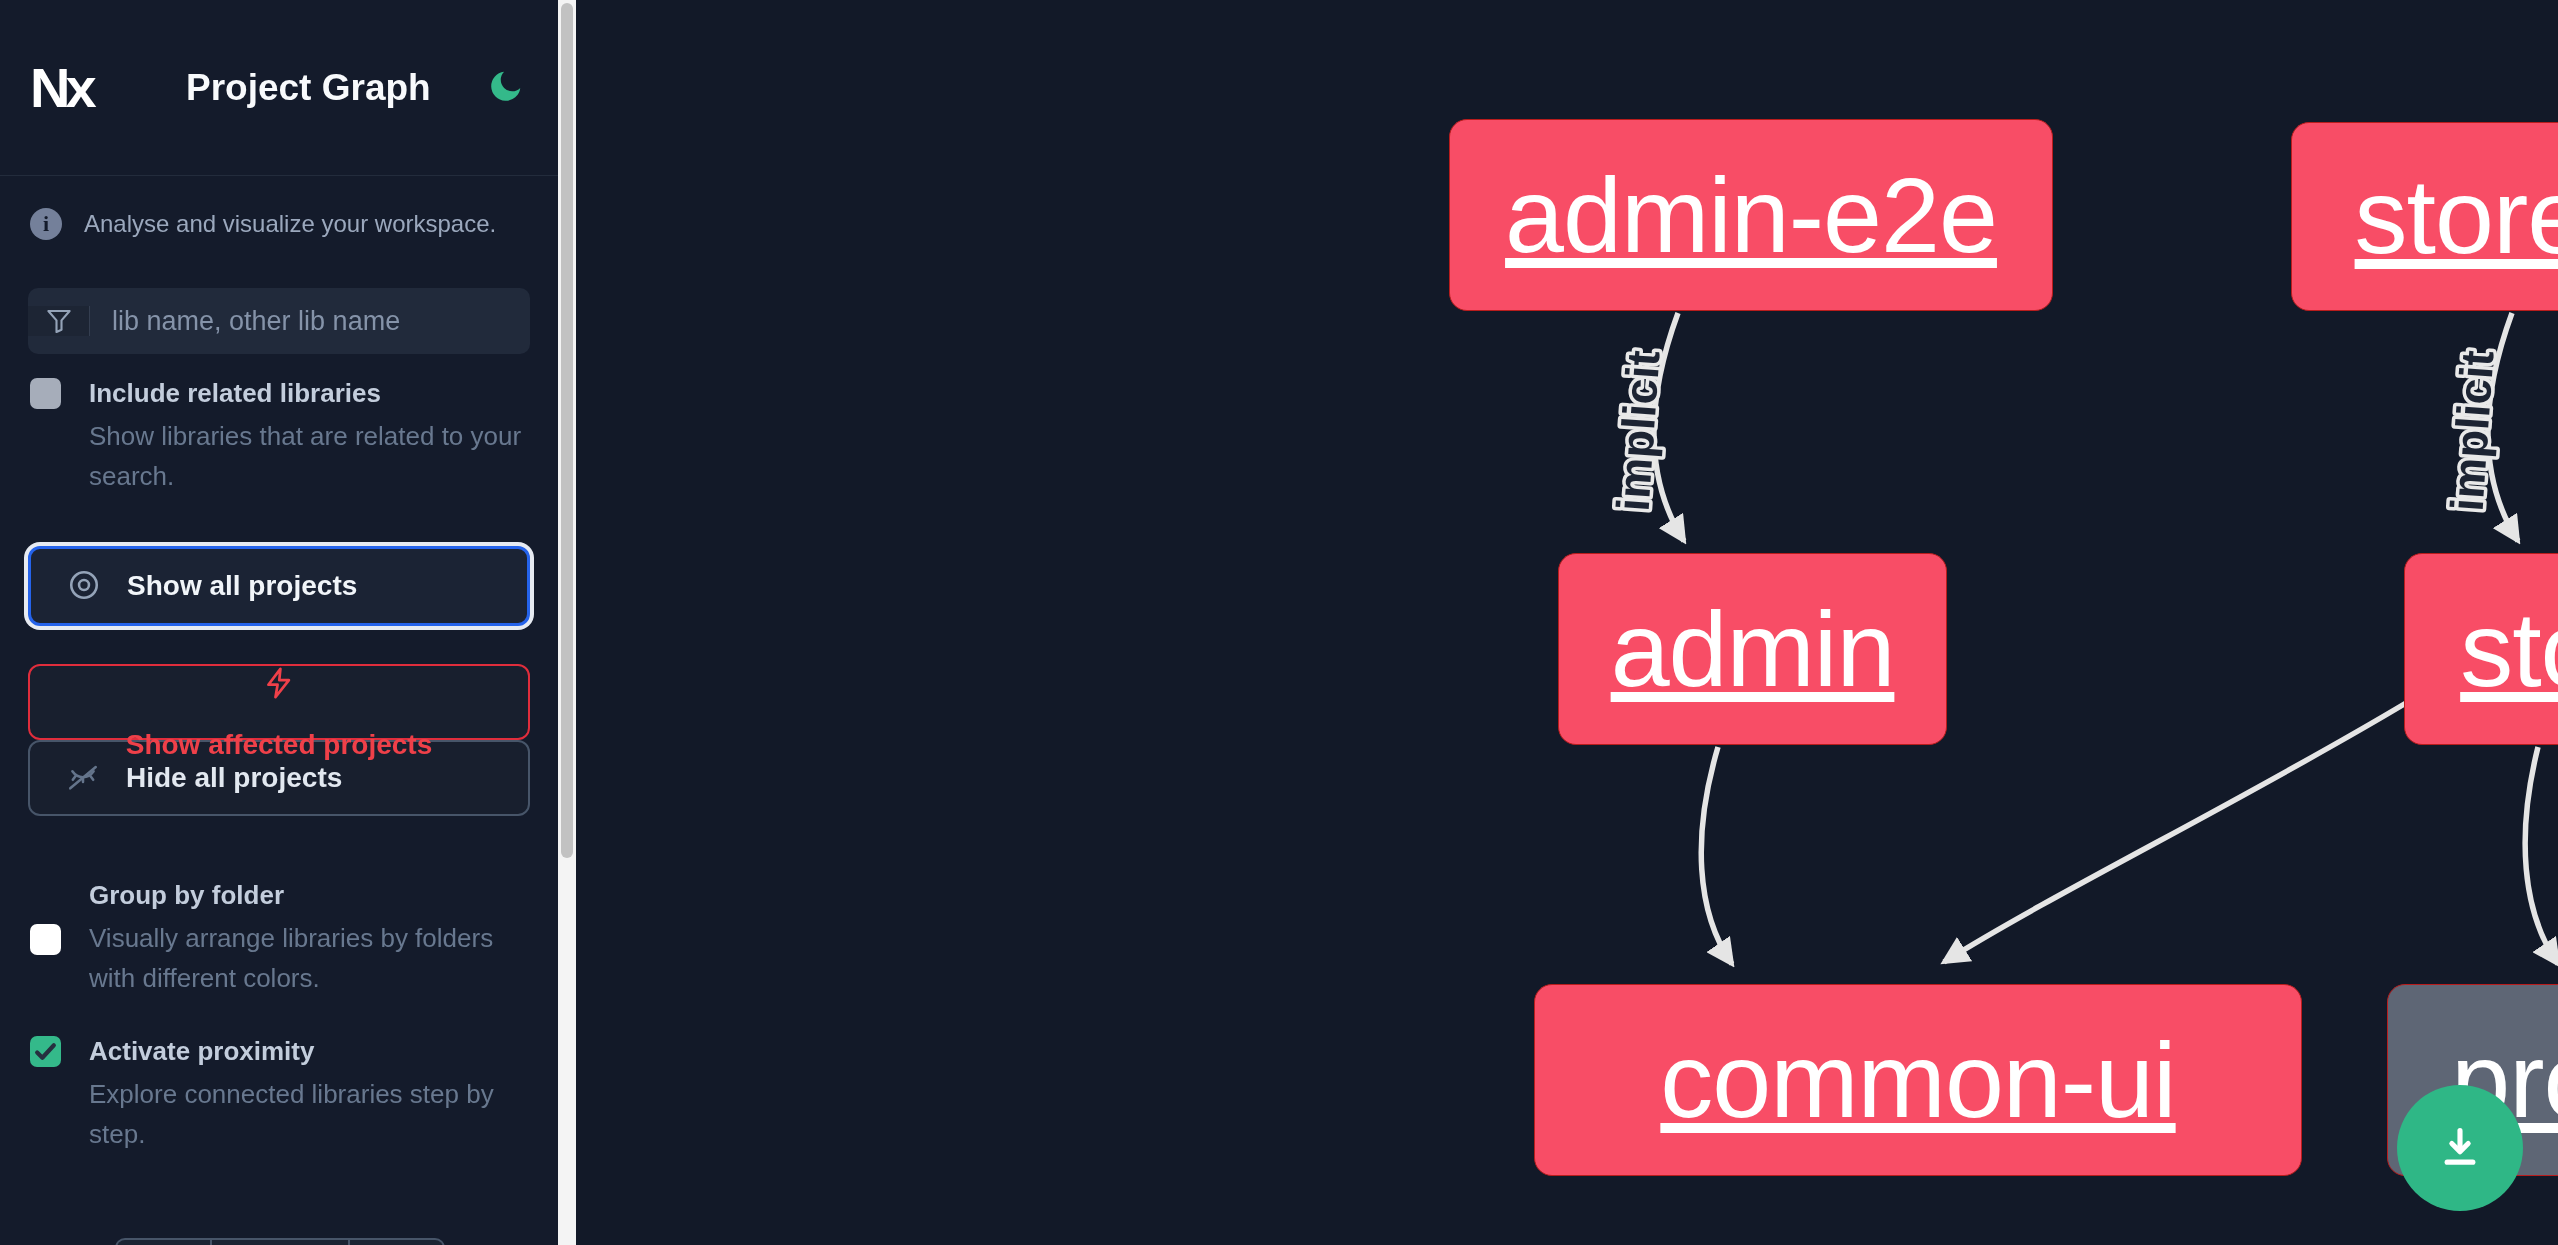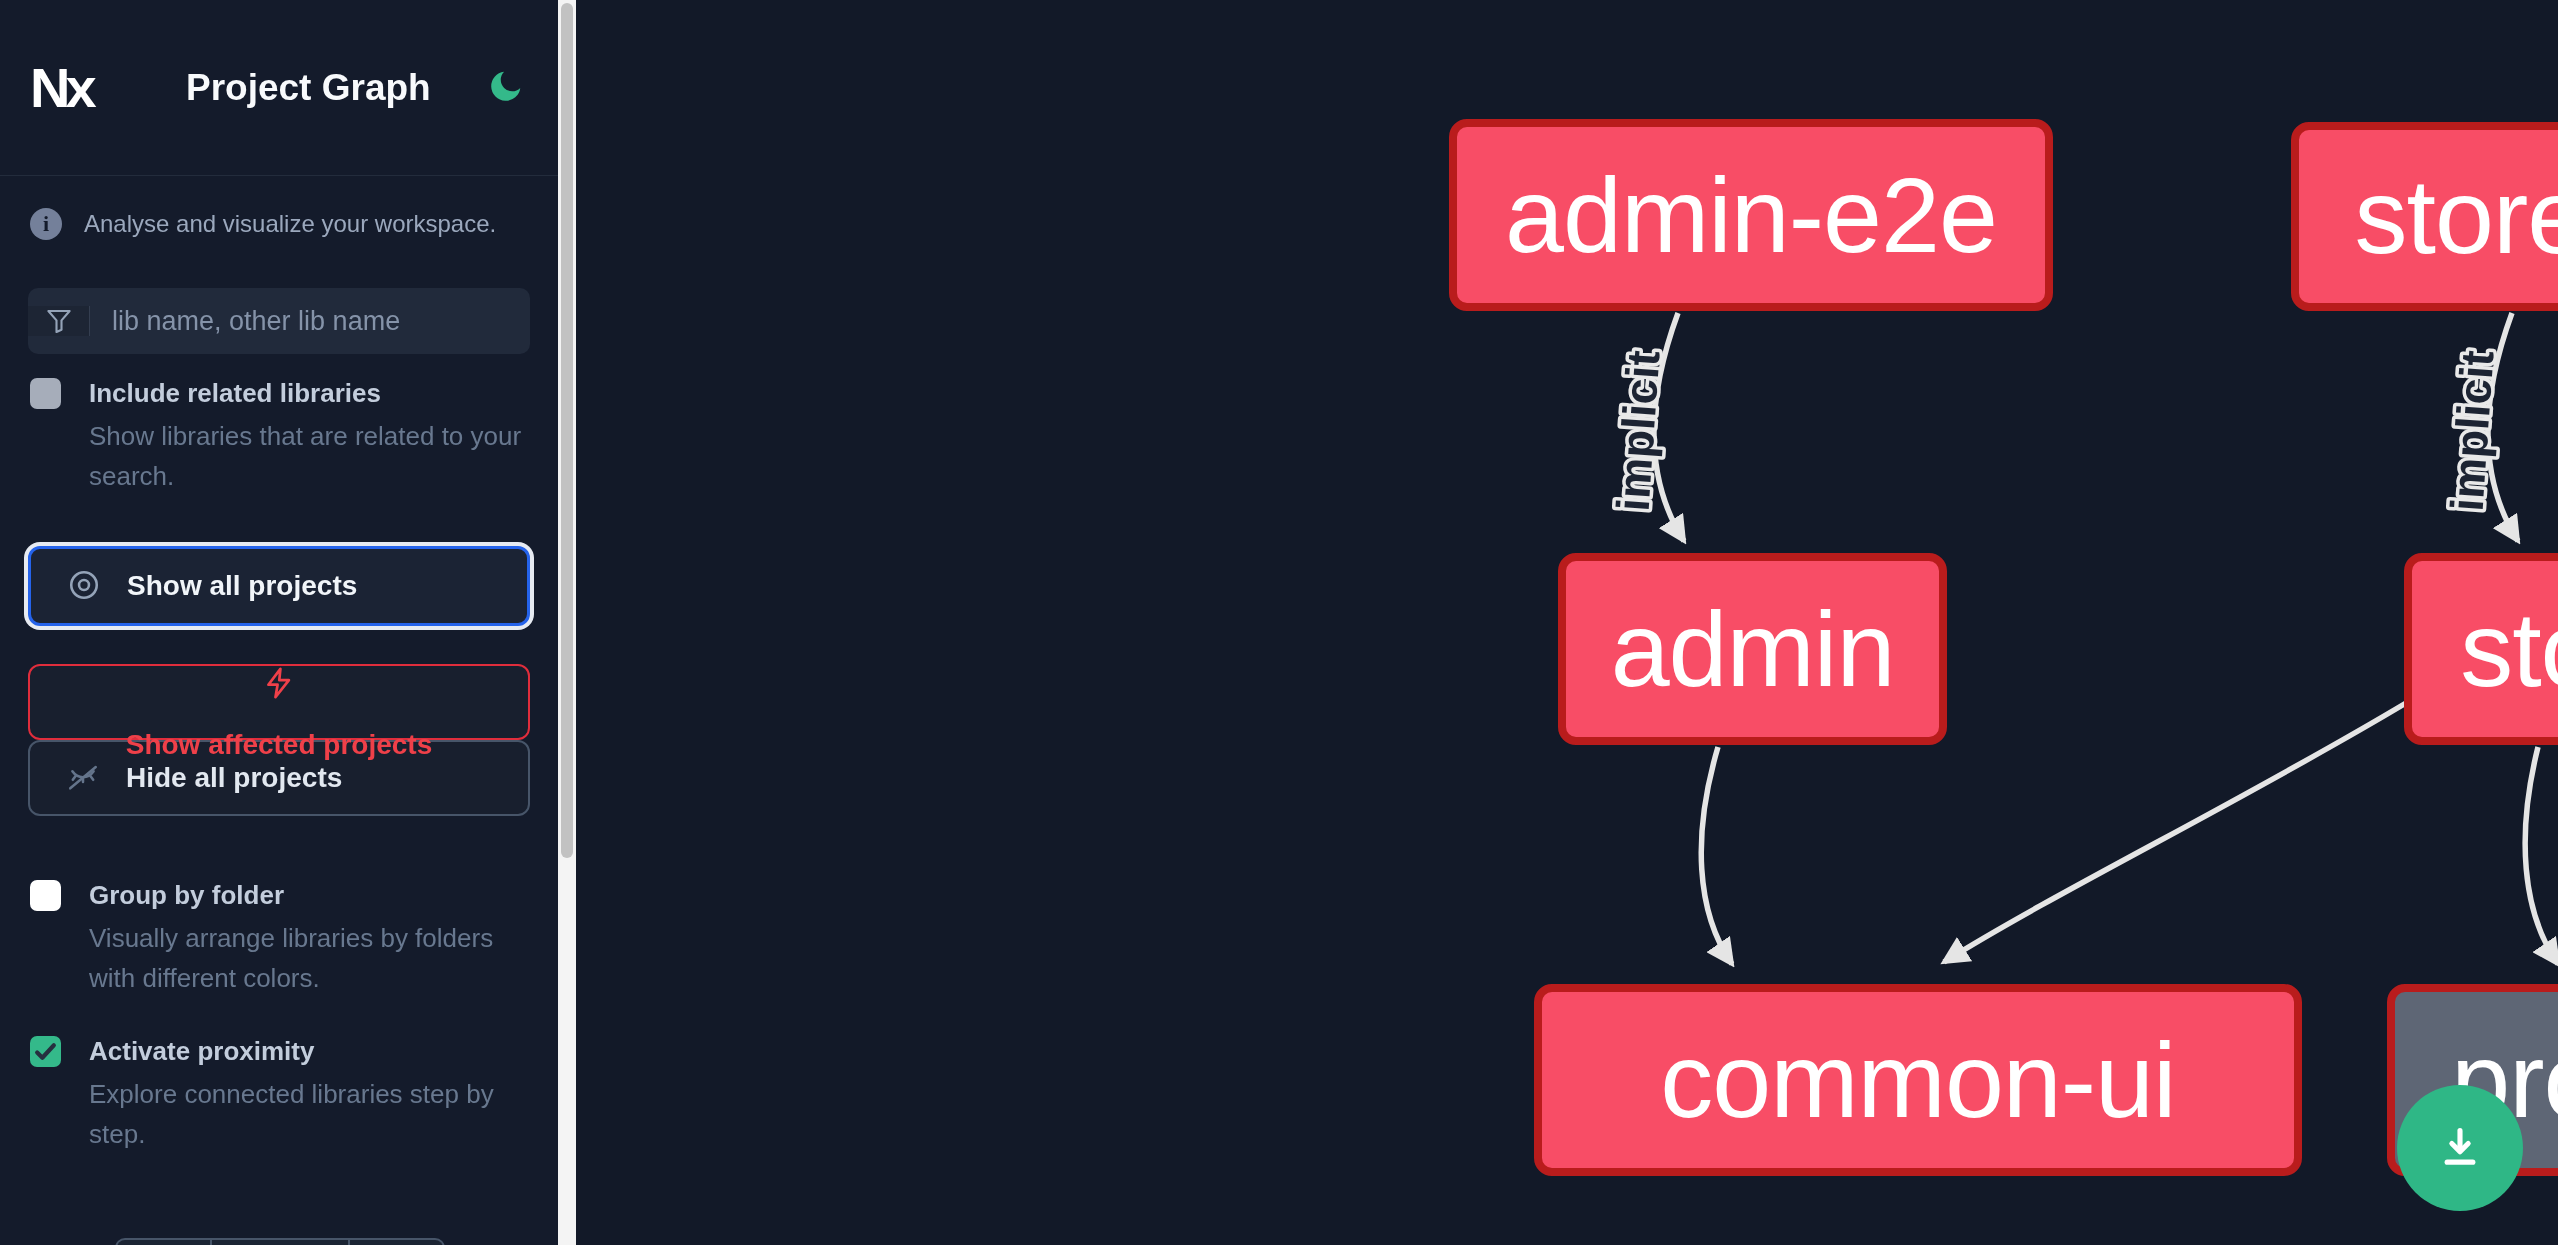--- a/index.html
+++ b/index.html
@@ -107,22 +107,22 @@
   .edges-svg { position:absolute; inset:0; width:2558px; height:1245px; z-index:1; }
   .edges-svg path.edge { stroke:#e5e5e5; stroke-width:5.5; fill:none; }
   .edge-label {
     font-size:46px; font-weight:700; fill:#1d2433;
     stroke:#e9e9e9; stroke-width:7px; paint-order:stroke; stroke-linejoin:round;
     font-family:"Liberation Sans","DejaVu Sans",sans-serif;
   }
 
   .node {
     position:absolute; z-index:2; display:flex; align-items:center; justify-content:center;
-    border:8px solid #b91c1c; border-radius:18px; cursor:pointer;
-    color:#ffffff; font-size:106px; letter-spacing:-1px;
+    border:1px solid #b91c1c; border-radius:18px; cursor:pointer;
+    color:#ffffff; font-size:106px; letter-spacing:-1px;text-decoration:underline;
   }
   .node.affected   { background:#f84d66; }
   .node.unaffected { background:#5e6675; }
 
   .fab {
     position:absolute; left:2397px; top:1085px; width:126px; height:126px;
     border-radius:50%; background:#2fb786; border:none; cursor:pointer; z-index:4;
     display:flex; align-items:center; justify-content:center;
   }
 </style>
@@ -224,21 +224,21 @@
     <span>
       <svg viewBox="0 0 24 24" width="34" height="34" fill="none" stroke="#64748b" stroke-width="1.8" stroke-linecap="round">
         <path d="M4.5 8c1.8 2.6 4.4 4.2 7.5 4.2S17.7 10.6 19.5 8"></path>
         <path d="M12 12.2v3.3 M6.8 11.3 4.8 14 M17.2 11.3l2 2.7"></path>
         <path d="M3 20 21 5"></path>
       </svg>
     </span>
     <span class="lbl">Hide all projects</span>
   </button>
 
-  <div class="toggle-row" style="margin-top:62px;">
+  <div class="toggle-row" style="margin-top:62px;align-items:center;">
     <button class="checkbox white"></button>
     <div class="toggle-texts">
       <div class="toggle-label">Group by folder</div>
       <div class="toggle-desc">Visually arrange libraries by folders with different colors.</div>
     </div>
   </div>
 
   <div class="toggle-row" style="margin-top:36px;">
     <button class="checkbox green">
       <span>

